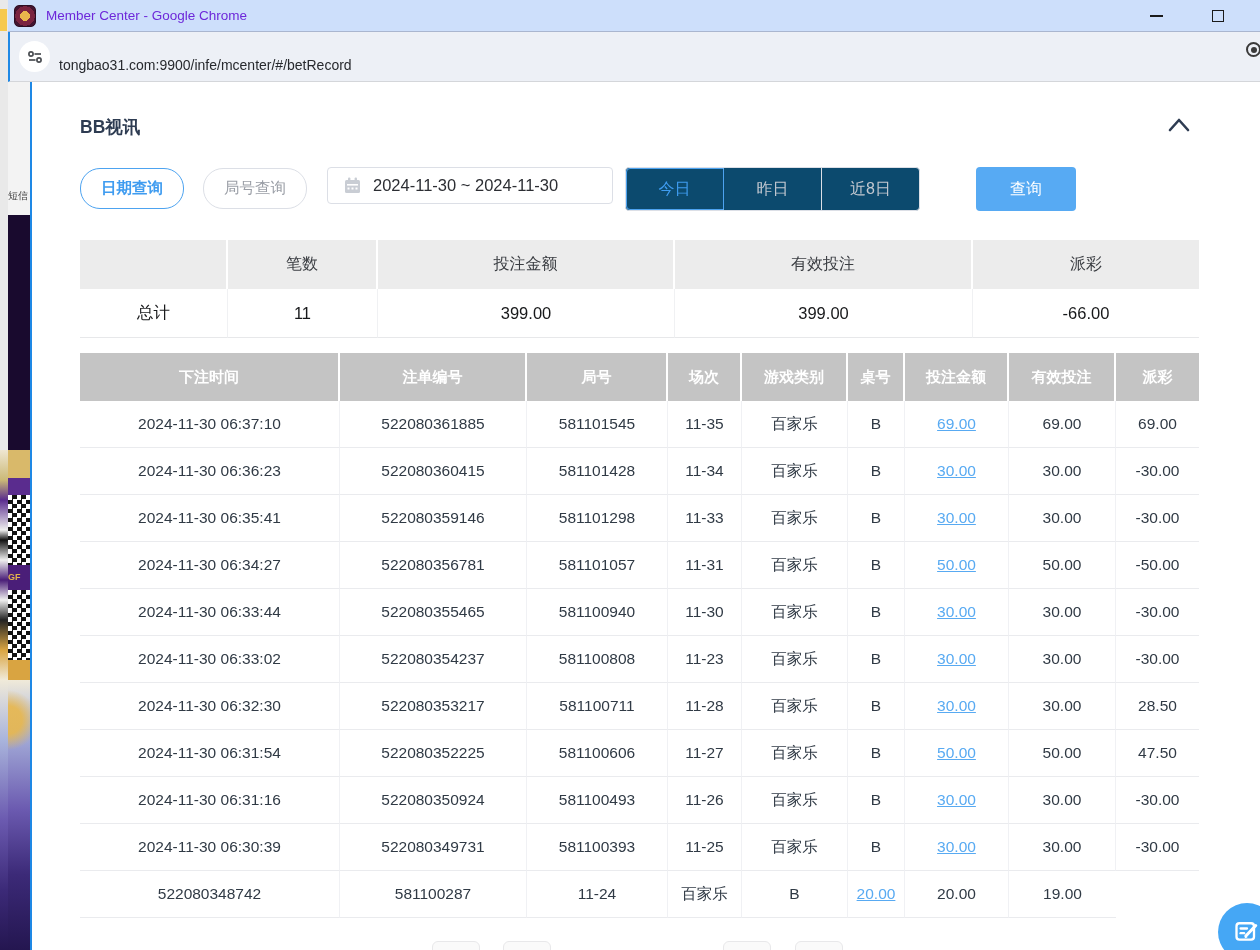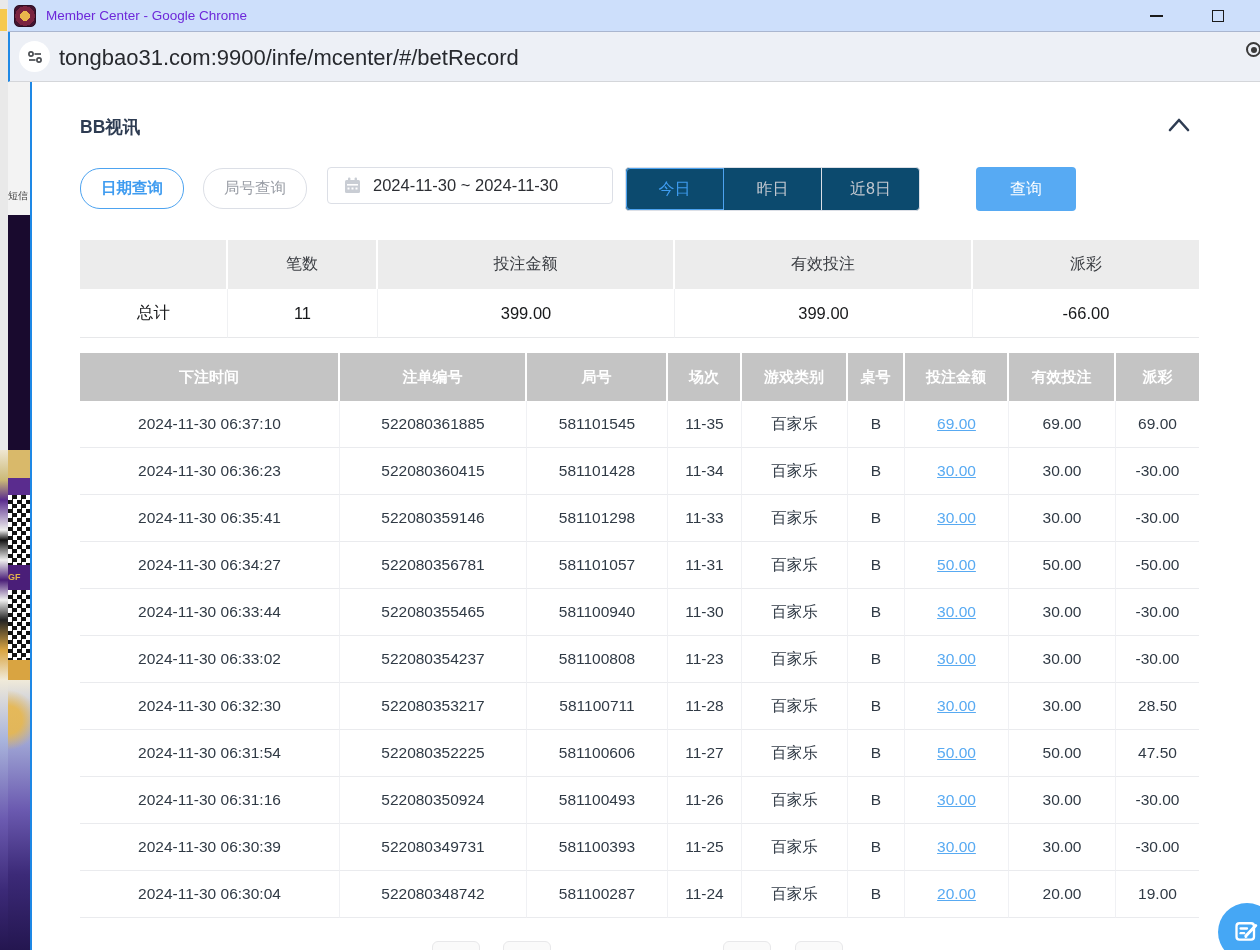--- a/index.html
+++ b/index.html
@@ -22,21 +22,21 @@
   .btn-min { left:1128px; width:40px; font-size:15px; }
   .btn-min .bar { width:13px; height:1.6px; background:#1a1a1a; }
   .btn-max { left:1190px; width:40px; }
   .btn-max .box { width:12px; height:12px; border:1.6px solid #1a1a1a; }
   .btn-close { left:1244px; width:30px; font-size:19px; padding-left:16px; }
 
   .urlbar { position:absolute; left:8px; top:32px; width:1252px; height:50px; background:#edf0f6;
     border-bottom:1px solid #d4d6da; border-left:2px solid #1e88e5; }
   .site-info { position:absolute; left:9px; top:9px; width:31px; height:31px; border-radius:50%; background:#fff;
     display:flex; align-items:center; justify-content:center; }
-  .url-text { position:absolute; left:49px; top:13px; font-size:22px; color:#27292e; }
+  .url-text { position:absolute; left:49px; top:25px; font-size:14px; color:#27292e; }
   .url-right-icon { position:absolute; left:1236px; top:10px; width:15px; height:15px; border:2.2px solid #3a3a3a;
     border-radius:50%; display:flex; align-items:center; justify-content:center; }
   .url-right-icon .dot { width:6px; height:6px; border-radius:50%; background:#3a3a3a; }
 
   
   .page-bg-strip { position:absolute; left:8px; top:82px; width:22px; height:868px; background:#fff; overflow:hidden; }
   .seg { position:absolute; left:0; width:22px; }
   .seg1 { top:0; height:133px; background:#f3f3f3; color:#444; font-size:10px; line-height:11px; padding-top:108px; overflow:hidden; }
   .seg2 { top:133px; height:235px; background:#190a2e; }
   .seg3 { top:368px; height:28px; background:#d9b96a; }
@@ -337,21 +337,20 @@
           <div class="t-cell">11-25</div>
           <div class="t-cell">百家乐</div>
           <div class="t-cell">B</div>
           <div class="t-cell">
             <span class="cell-link">30.00</span>
           </div>
           <div class="t-cell">30.00</div>
           <div class="t-cell neg">-30.00</div>
         </div>
         <div class="t-row t-body">
-          <div class="t-cell">2024-11-30 06:30:04</div>
           <div class="t-cell">522080348742</div>
           <div class="t-cell">581100287</div>
           <div class="t-cell">11-24</div>
           <div class="t-cell">百家乐</div>
           <div class="t-cell">B</div>
           <div class="t-cell">
             <span class="cell-link">20.00</span>
           </div>
           <div class="t-cell">20.00</div>
           <div class="t-cell">19.00</div>

